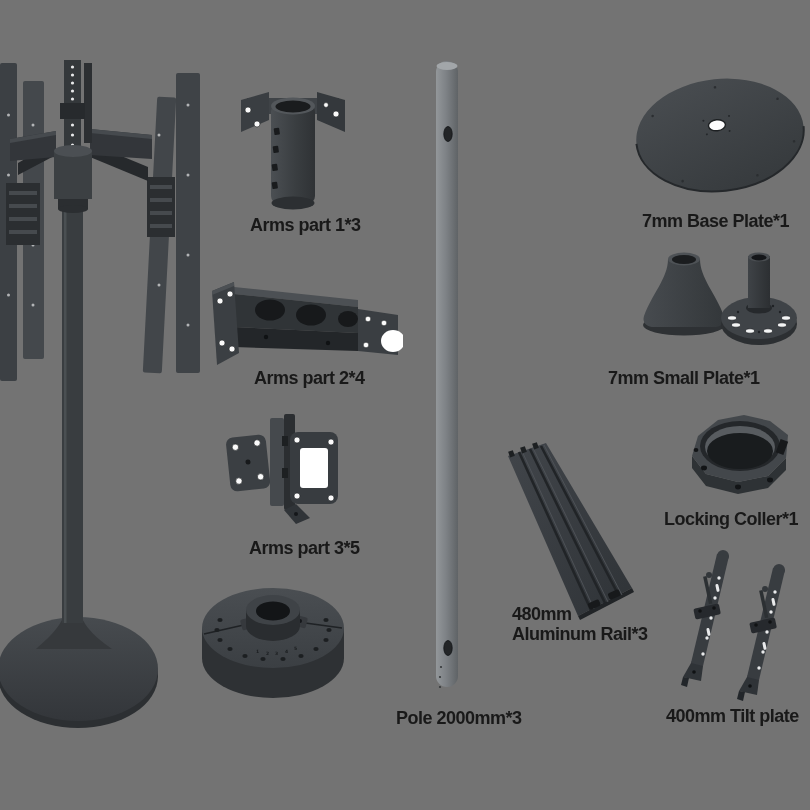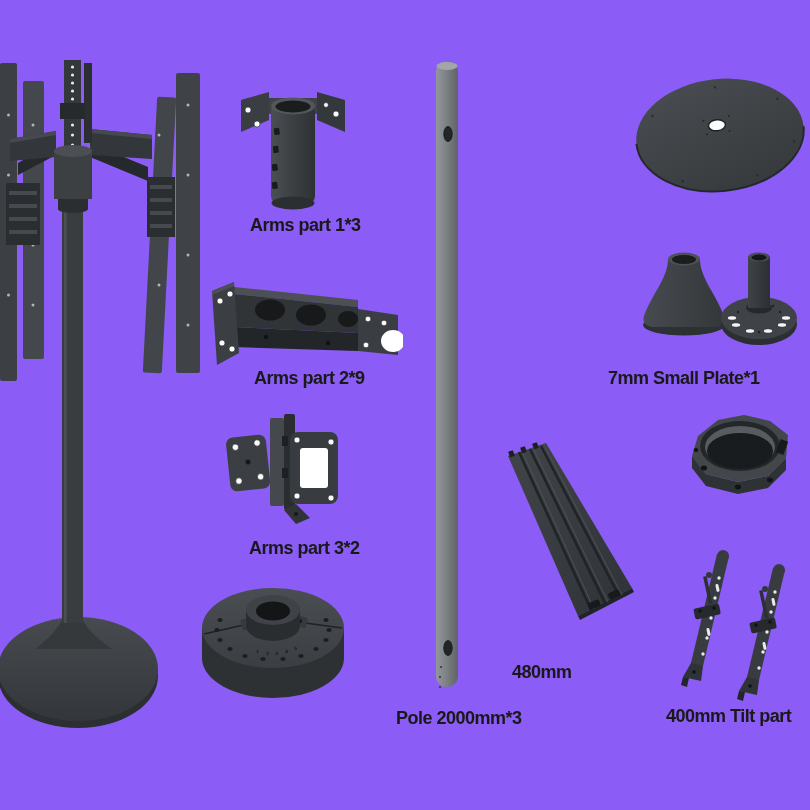--- a/index.html
+++ b/index.html
@@ -1,19 +1,19 @@
 <!DOCTYPE html>
 <html><head>
 <meta charset="utf-8">
 <style>
   html,body{margin:0;padding:0;}
   #stage{
     position:relative;
     width:810px;height:810px;
-    background:#8b5cf6;
+    background:#737373;
     overflow:hidden;
     font-family:"Liberation Sans","DejaVu Sans",sans-serif;
   }
   .part-label{
     position:absolute;
     font-size:18px;
     font-weight:700;
     letter-spacing:-0.5px;
     color:#191919;
     white-space:nowrap;
@@ -153,21 +153,21 @@
       <circle cx="176" cy="46" r="2.8" fill="#fafafa" stroke="#1f2224" stroke-width="0.6"></circle>
       <circle cx="158" cy="68" r="2.8" fill="#fafafa" stroke="#1f2224" stroke-width="0.6"></circle>
       <polygon points="4,14 26,5 31,76 9,88" fill="#3b3f43"></polygon>
       <polygon points="4,14 26,5 26,9 4,18" fill="#4c5054"></polygon>
       <circle cx="12" cy="24" r="3" fill="#fafafa" stroke="#1f2224" stroke-width="0.6"></circle>
       <circle cx="22" cy="17" r="3" fill="#fafafa" stroke="#1f2224" stroke-width="0.6"></circle>
       <circle cx="14" cy="66" r="3" fill="#fafafa" stroke="#1f2224" stroke-width="0.6"></circle>
       <circle cx="24" cy="72" r="3" fill="#fafafa" stroke="#1f2224" stroke-width="0.6"></circle>
     </svg>
   </figure>
-  <div class="part-label" style="left:254px;top:368px">Arms part 2*9</div>
+  <div class="part-label" style="left:254px;top:368px">Arms part 2*4</div>
 
   <figure style="left:226px;top:406px">
     <svg width="115" height="125" viewBox="0 0 115 125">
       <g transform="rotate(-6 22 56)">
         <rect x="2" y="30" width="40" height="54" rx="7" fill="#3b3f43"></rect>
         <circle cx="11" cy="40" r="3.2" fill="#fafafa" stroke="#1f2224" stroke-width="0.6"></circle>
         <circle cx="33" cy="38" r="3.2" fill="#fafafa" stroke="#1f2224" stroke-width="0.6"></circle>
         <circle cx="11" cy="74" r="3.2" fill="#fafafa" stroke="#1f2224" stroke-width="0.6"></circle>
         <circle cx="33" cy="72" r="3.2" fill="#fafafa" stroke="#1f2224" stroke-width="0.6"></circle>
         <circle cx="22" cy="56" r="2.5" fill="#17191b"></circle>
@@ -179,21 +179,21 @@
       <rect x="64" y="26" width="48" height="72" rx="8" fill="#383c40"></rect>
       <rect x="74" y="42" width="28" height="40" rx="3" fill="#ffffff"></rect>
       <circle cx="71" cy="34" r="3" fill="#fafafa" stroke="#1f2224" stroke-width="0.6"></circle>
       <circle cx="105" cy="36" r="3" fill="#fafafa" stroke="#1f2224" stroke-width="0.6"></circle>
       <circle cx="71" cy="90" r="3" fill="#fafafa" stroke="#1f2224" stroke-width="0.6"></circle>
       <circle cx="105" cy="92" r="3" fill="#fafafa" stroke="#1f2224" stroke-width="0.6"></circle>
       <polygon points="58,104 70,98 84,112 70,118" fill="#303438"></polygon>
       <circle cx="70" cy="108" r="2" fill="#15171a"></circle>
     </svg>
   </figure>
-  <div class="part-label" style="left:249px;top:538px">Arms part 3*2</div>
+  <div class="part-label" style="left:249px;top:538px">Arms part 3*5</div>
 
   <figure style="left:198px;top:576px">
     <svg width="150" height="125" viewBox="0 0 150 125">
       <defs>
         <linearGradient id="rcp" x1="0" y1="0" x2="0" y2="1">
           <stop offset="0" stop-color="#4a4e52"></stop>
             <stop offset="1" stop-color="#3b3f43"></stop>
         </linearGradient>
       </defs>
       <ellipse cx="75" cy="82" rx="71" ry="40" fill="#2e3134"></ellipse>
@@ -275,20 +275,21 @@
           <circle cx="87" cy="12" r="1.3"></circle>
             <circle cx="148" cy="30" r="1.3"></circle>
             <circle cx="160" cy="74" r="1.3"></circle>
           <circle cx="120" cy="104" r="1.3"></circle>
             <circle cx="45" cy="102" r="1.3"></circle>
             <circle cx="22" cy="34" r="1.3"></circle>
         </g>
       </g>
     </svg>
   </figure>
+  <div class="part-label" style="left:642px;top:211px">7mm Base Plate*1</div>
 
   <figure style="left:638px;top:246px">
     <svg width="172" height="118" viewBox="0 0 172 118">
       <defs>
         <linearGradient id="coneG" x1="0" y1="0" x2="1" y2="0">
           <stop offset="0" stop-color="#474b4f"></stop>
             <stop offset="1" stop-color="#33373a"></stop>
         </linearGradient>
         <linearGradient id="tubeG" x1="0" y1="0" x2="1" y2="0">
           <stop offset="0" stop-color="#3f4347"></stop>
@@ -334,20 +335,21 @@
       <ellipse cx="62" cy="49" rx="33" ry="18" fill="#191c1e"></ellipse>
       <rect x="100" y="38" width="8" height="14" fill="#17191b" transform="rotate(20 104 45)"></rect>
       <g fill="#121416">
         <ellipse cx="26" cy="66" rx="3" ry="2.4"></ellipse>
         <ellipse cx="60" cy="85" rx="3" ry="2.4"></ellipse>
         <ellipse cx="92" cy="78" rx="3" ry="2.4"></ellipse>
         <ellipse cx="18" cy="48" rx="2.4" ry="2"></ellipse>
       </g>
     </svg>
   </figure>
+  <div class="part-label" style="left:664px;top:509px">Locking Coller*1</div>
 
   <figure style="left:492px;top:438px">
     <svg width="150" height="185" viewBox="0 0 150 185">
       <defs>
         <linearGradient id="railG" x1="0" y1="0" x2="1" y2="1">
           <stop offset="0" stop-color="#41454a"></stop>
             <stop offset="1" stop-color="#2f3337"></stop>
         </linearGradient>
       </defs>
       <polygon points="16,18 54,5 140,150 86,178 fill" fill="url(#railG)"></polygon>
@@ -364,22 +366,23 @@
       </g>
       <g fill="#1d2022">
         <rect x="17" y="13" width="5" height="6" transform="rotate(-20 19 16)"></rect>
         <rect x="29" y="9" width="5" height="6" transform="rotate(-20 31 12)"></rect>
         <rect x="41" y="5" width="5" height="6" transform="rotate(-20 43 8)"></rect>
       </g>
       <rect x="96" y="163" width="12" height="7" rx="2" fill="#17191b" transform="rotate(-24 102 166)"></rect>
       <rect x="116" y="153" width="12" height="7" rx="2" fill="#17191b" transform="rotate(-24 122 156)"></rect>
     </svg>
   </figure>
-  <div class="part-label" style="left:512px;top:662px">
+  <div class="part-label" style="left:512px;top:604px">
     <span class="line">480mm</span>
+    <span class="line">Aluminum Rail*3</span>
   </div>
 
   <figure style="left:675px;top:548px">
     <svg width="138" height="155" viewBox="0 0 138 155">
       <defs>
         <g id="tiltArm">
           <circle cx="48" cy="8" r="6" fill="#383c40"></circle>
           <circle cx="22" cy="116" r="6" fill="#383c40"></circle>
           <polygon points="42,6 54,8 28,118 16,115" fill="#383c40"></polygon>
           <rect x="31" y="28" width="3.5" height="28" fill="#2c3033" transform="rotate(-12 33 42)"></rect>
@@ -398,15 +401,15 @@
           <rect x="32" y="80" width="3" height="8" rx="1.5" fill="#e9eaeb" transform="rotate(-12 33 84)"></rect>
           <polygon points="16,115 28,118 26,133 8,129" fill="#2f3337"></polygon>
           <polygon points="8,129 14,130 12,139 6,137" fill="#22262a"></polygon>
           <circle cx="19" cy="124" r="1.8" fill="#0f1113"></circle>
         </g>
       </defs>
       <use href="#tiltArm"></use>
       <use href="#tiltArm" x="56" y="14"></use>
     </svg>
   </figure>
-  <div class="part-label" style="left:666px;top:706px">400mm Tilt part</div>
+  <div class="part-label" style="left:666px;top:706px">400mm Tilt plate</div>
 
 </div>
 
 </body></html>

